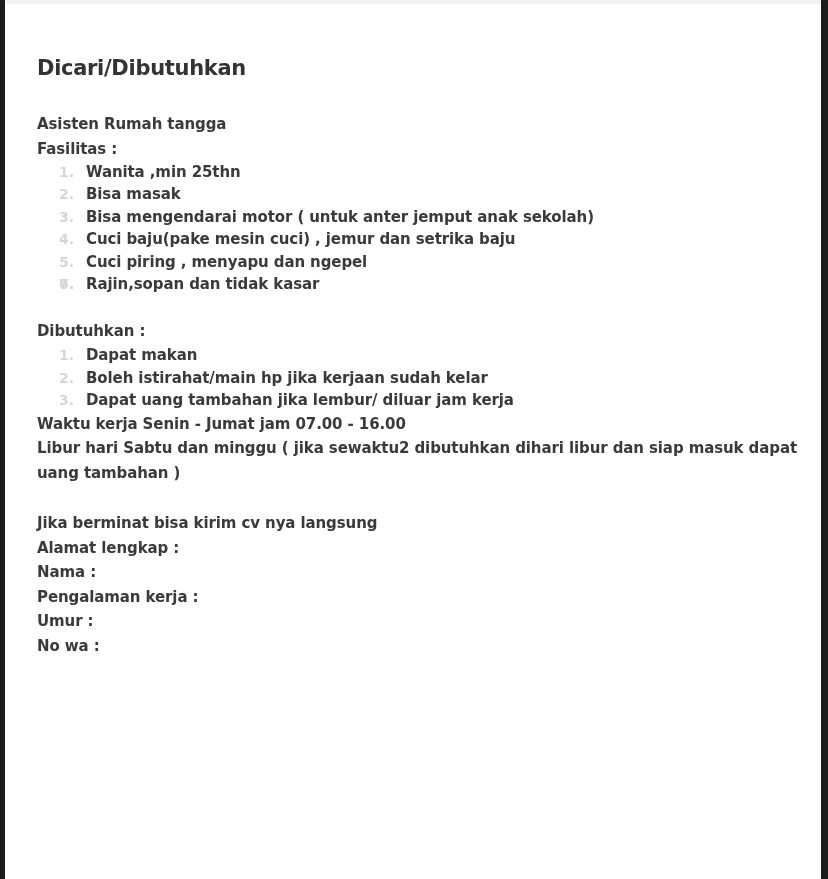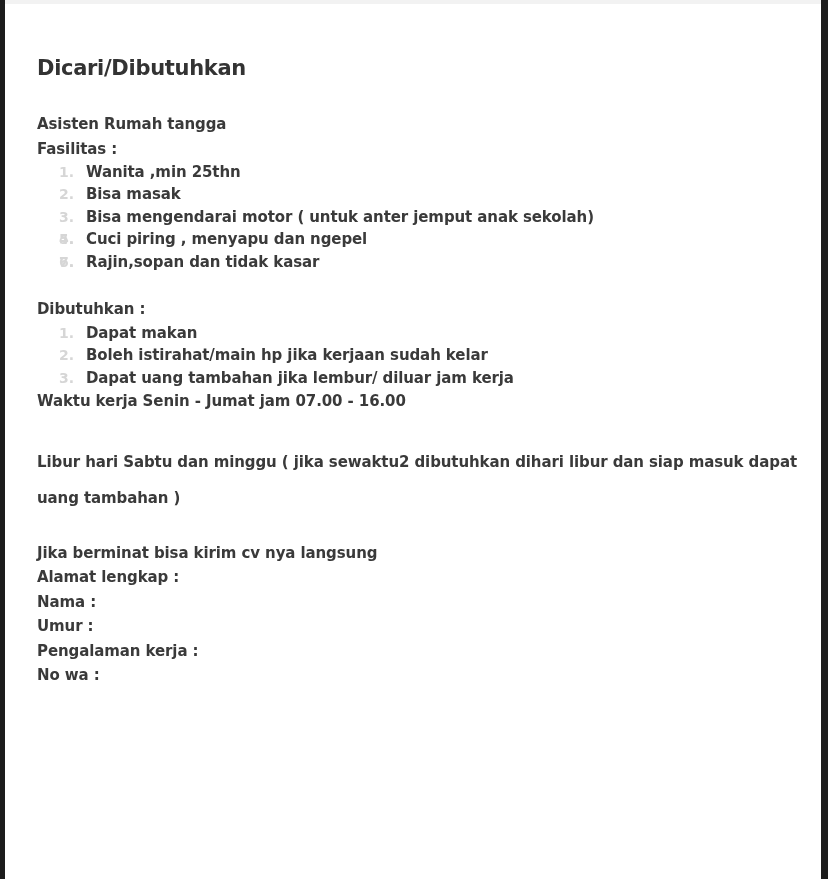--- a/index.html
+++ b/index.html
@@ -49,22 +49,21 @@
       font-size: 15px;
       letter-spacing: -0.1px;
       font-weight: bold;
     }
     .line {
       line-height: 24.5px;
       white-space: nowrap;
     }
     .wrap {
       white-space: normal;
-      line-height: 36px;
-      margin-top: 30px;
+      line-height: 25px;
     }
     ol {
       list-style: none;
       margin: 0;
       padding: 0;
     }
     ol li {
       position: relative;
       padding-left: 49px;
       line-height: 22.4px;
@@ -91,21 +90,21 @@
     <h1 class="title">Dicari/Dibutuhkan</h1>
 
     <div class="body">
       <div class="line">Asisten Rumah tangga</div>
       <div class="line">Fasilitas :</div>
 
       <ol>
         <li><span class="num">1.</span><span>Wanita ,min 25thn</span></li>
         <li><span class="num">2.</span><span>Bisa masak</span></li>
         <li><span class="num">3.</span><span>Bisa mengendarai motor ( untuk anter jemput anak sekolah)</span></li>
-        <li><span class="num">4.</span></li>
+        <li><span class="num">4.</span><span>Cuci baju(pake mesin cuci) , jemur dan setrika baju</span></li>
         <li><span class="num">5.</span><span>Cuci piring , menyapu dan ngepel</span></li>
         <li><span class="num">6.</span></li>
         <li><span class="num">7.</span><span>Rajin,sopan dan tidak kasar</span></li>
       </ol>
 
       <div class="gap"></div>
 
       <div class="fas">
         <div class="line">Dibutuhkan :</div>
         <ol>
@@ -116,18 +115,18 @@
       </div>
 
       <div class="line">Waktu kerja Senin - Jumat jam 07.00 - 16.00</div>
       <div class="line wrap">Libur hari Sabtu dan minggu ( jika sewaktu2 dibutuhkan dihari libur dan siap masuk dapat uang tambahan )</div>
 
       <div class="gap2"></div>
 
       <div class="line">Jika berminat bisa kirim cv nya langsung</div>
       <div class="line">Alamat lengkap :</div>
       <div class="line">Nama :</div>
+      <div class="line">Pengalaman kerja :</div>
       <div class="line">Umur :</div>
-      <div class="line">Pengalaman kerja :</div>
       <div class="line">No wa :</div>
     </div>
   </div>
 </div>
 
 </body></html>

